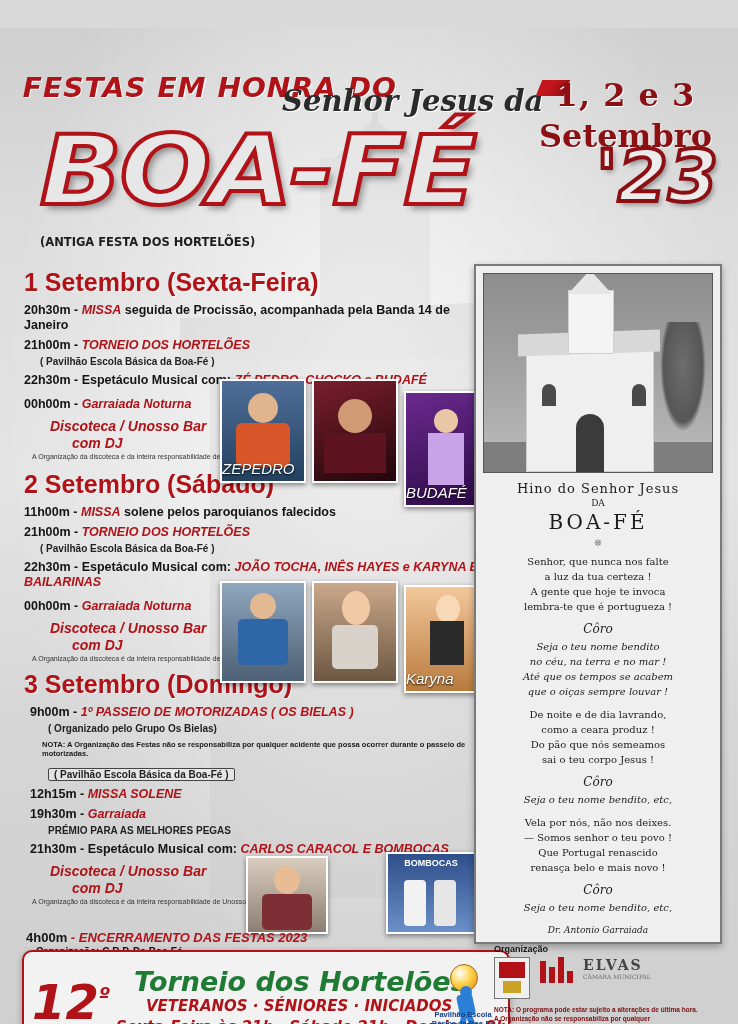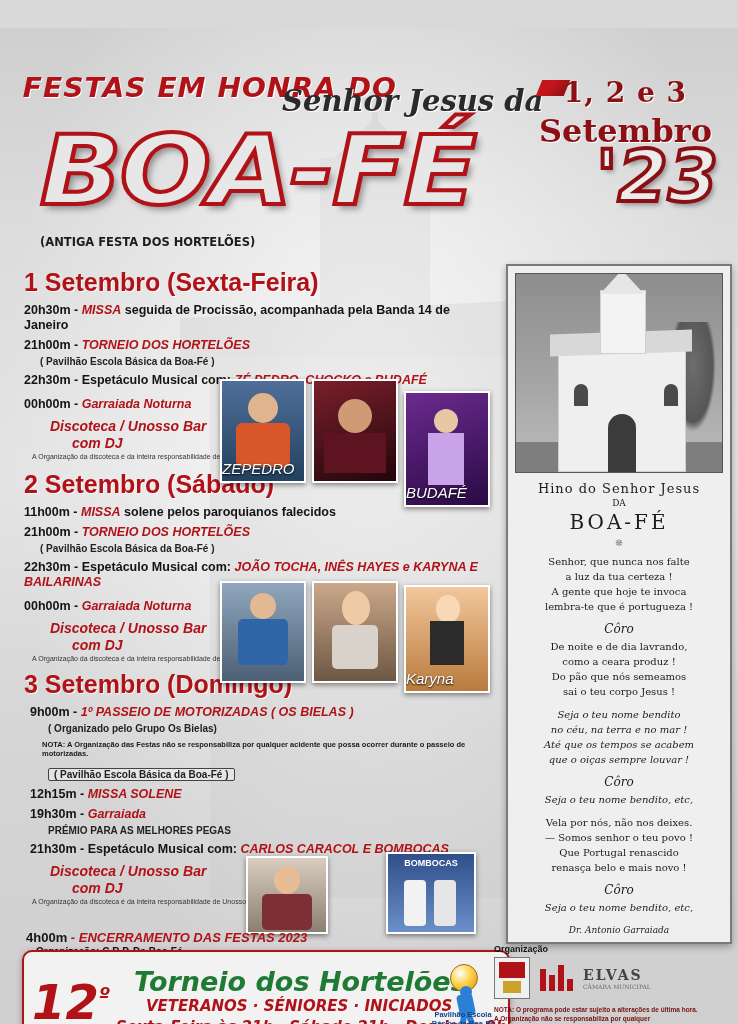--- a/index.html
+++ b/index.html
@@ -63,21 +63,21 @@
   }
   .antiga{
     position:absolute;left:40px;top:207px;
     font-family:"DejaVu Sans", sans-serif;
     font-weight:bold;font-size:11.5px;color:#1d1d1d;
   }
   .datas{
     position:absolute;right:26px;top:48px;text-align:center;
     font-family:"DejaVu Serif", serif;font-weight:bold;color:#8b0f13;
   }
-  .datas .l1{font-size:28px;letter-spacing:1px;text-shadow:1px 1px 0 #fff;}
+  .datas .l1{font-size:32px;letter-spacing:1px;text-shadow:1px 1px 0 #fff;}
   .datas .l2{font-size:32px;margin-top:3px;text-shadow:1px 1px 0 #fff;}
   .ano{
     position:absolute;right:20px;top:112px;
     font-family:"DejaVu Sans", sans-serif;font-weight:bold;font-style:italic;
     font-size:72px;line-height:72px;color:#ececec;
     -webkit-text-stroke:4px #8b0f13;
     text-shadow:3px 4px 5px rgba(0,0,0,.35);
   }
 
   
@@ -97,21 +97,21 @@
   .disco{font-size:14px;color:#b01217;font-weight:bold;font-style:italic;margin:6px 0 0 26px;line-height:17px;}
   .disco .dj{margin-left:22px;display:block;font-style:italic;}
   .tiny{font-size:7px;color:#333;margin:1px 0 6px 8px;}
   .nota{font-size:7.5px;color:#1a1a1a;font-weight:bold;margin:0 0 6px 18px;}
 
   .photos{position:relative;height:0;}
   .ph{position:absolute;border:2px solid #fff;box-shadow:0 2px 5px rgba(0,0,0,.45);overflow:hidden;}
   .ph .cap{position:absolute;left:0;right:0;bottom:4px;text-align:left;color:#fff;font-weight:normal;font-size:15px;font-style:italic;text-shadow:0 1px 2px #000;}
 
   
-  .right{position:absolute;right:6px;top:236px;width:226px;}
+  .right{position:absolute;right:16px;top:236px;width:248px;}
   .frame{
     background:#efefef;border:2px solid #7a7a7a;padding:7px;
     box-shadow:0 3px 7px rgba(0,0,0,.3);
   }
   .photo-church{
     height:198px;background:linear-gradient(180deg,#9a9a9a,#6f6f6f);
     position:relative;overflow:hidden;border:1px solid #555;
   }
   .pc-sky{position:absolute;inset:0;background:linear-gradient(180deg,#8d8d8d 0%,#a5a5a5 55%,#bdbdbd 100%);}
   .pc-body{position:absolute;left:42px;bottom:0;width:126px;height:122px;background:#efefef;border:1px solid #cfcfcf;}
@@ -129,21 +129,21 @@
   .hymn .t2{font-size:20px;letter-spacing:3px;margin:2px 0 4px;}
   .hymn .orn{font-size:9px;color:#555;margin-bottom:6px;}
   .hymn .v{font-size:10px;line-height:15px;margin:0 0 8px;}
   .hymn .v.it{font-style:italic;}
   .hymn .coro{font-size:12px;font-style:italic;margin:2px 0 3px;}
   .hymn .aut{font-size:9px;font-style:italic;margin-top:10px;text-align:center;}
 
   
   .orgblk{position:absolute;right:18px;top:916px;width:226px;}
   .orgblk .lbl{font-size:9px;font-weight:bold;color:#111;margin-bottom:3px;}
-  .logos{display:flex;align-items:center;gap:10px;}
+  .logos{display:flex;gap:10px;}
   .crest{width:34px;height:40px;background:#f0f0f0;border:1px solid #777;position:relative;}
   .crest:before{content:"";position:absolute;left:4px;top:4px;right:4px;height:16px;background:#b01217;}
   .crest:after{content:"";position:absolute;left:8px;bottom:5px;width:18px;height:12px;background:#c9a227;}
   .elvas{font-family:"DejaVu Serif", serif;font-size:14px;font-weight:bold;color:#444;letter-spacing:2px;}
   .elvas small{display:block;font-size:6px;letter-spacing:0;color:#666;font-weight:normal;}
   .redbars{display:flex;gap:3px;align-items:flex-end;height:26px;}
   .redbars i{display:block;width:6px;background:#b01217;}
   .orgnote{font-size:6.5px;color:#7a0f12;line-height:9px;margin-top:6px;font-weight:bold;}
 
   
@@ -354,28 +354,28 @@
       <div class="hymn">
         <div class="t1">Hino do Senhor Jesus</div>
         <div class="da">DA</div>
         <div class="t2">BOA-FÉ</div>
         <div class="orn">❊</div>
         <div class="v" style="white-space:pre-line">Senhor, que nunca nos falte
 a luz da tua certeza !
 A gente que hoje te invoca
 lembra-te que é portugueza !</div>
         <div class="coro">Côro</div>
+        <div class="v it" style="white-space:pre-line">Seja o teu nome bendito
+no céu, na terra e no mar !
+Até que os tempos se acabem
+que o oiças sempre louvar !</div>
         <div class="v" style="white-space:pre-line">De noite e de dia lavrando,
 como a ceara produz !
 Do pão que nós semeamos
 sai o teu corpo Jesus !</div>
-        <div class="v it" style="white-space:pre-line">Seja o teu nome bendito
-no céu, na terra e no mar !
-Até que os tempos se acabem
-que o oiças sempre louvar !</div>
         <div class="coro">Côro</div>
         <div class="v it" style="white-space:pre-line">Seja o teu nome bendito, etc,</div>
         <div class="v" style="white-space:pre-line">Vela por nós, não nos deixes.
 — Somos senhor o teu povo !
 Que Portugal renascido
 renasça belo e mais novo !</div>
         <div class="coro">Côro</div>
         <div class="v it" style="white-space:pre-line">Seja o teu nome bendito, etc,</div>
         <div class="aut">Dr. Antonio Garraiada</div>
       </div>

